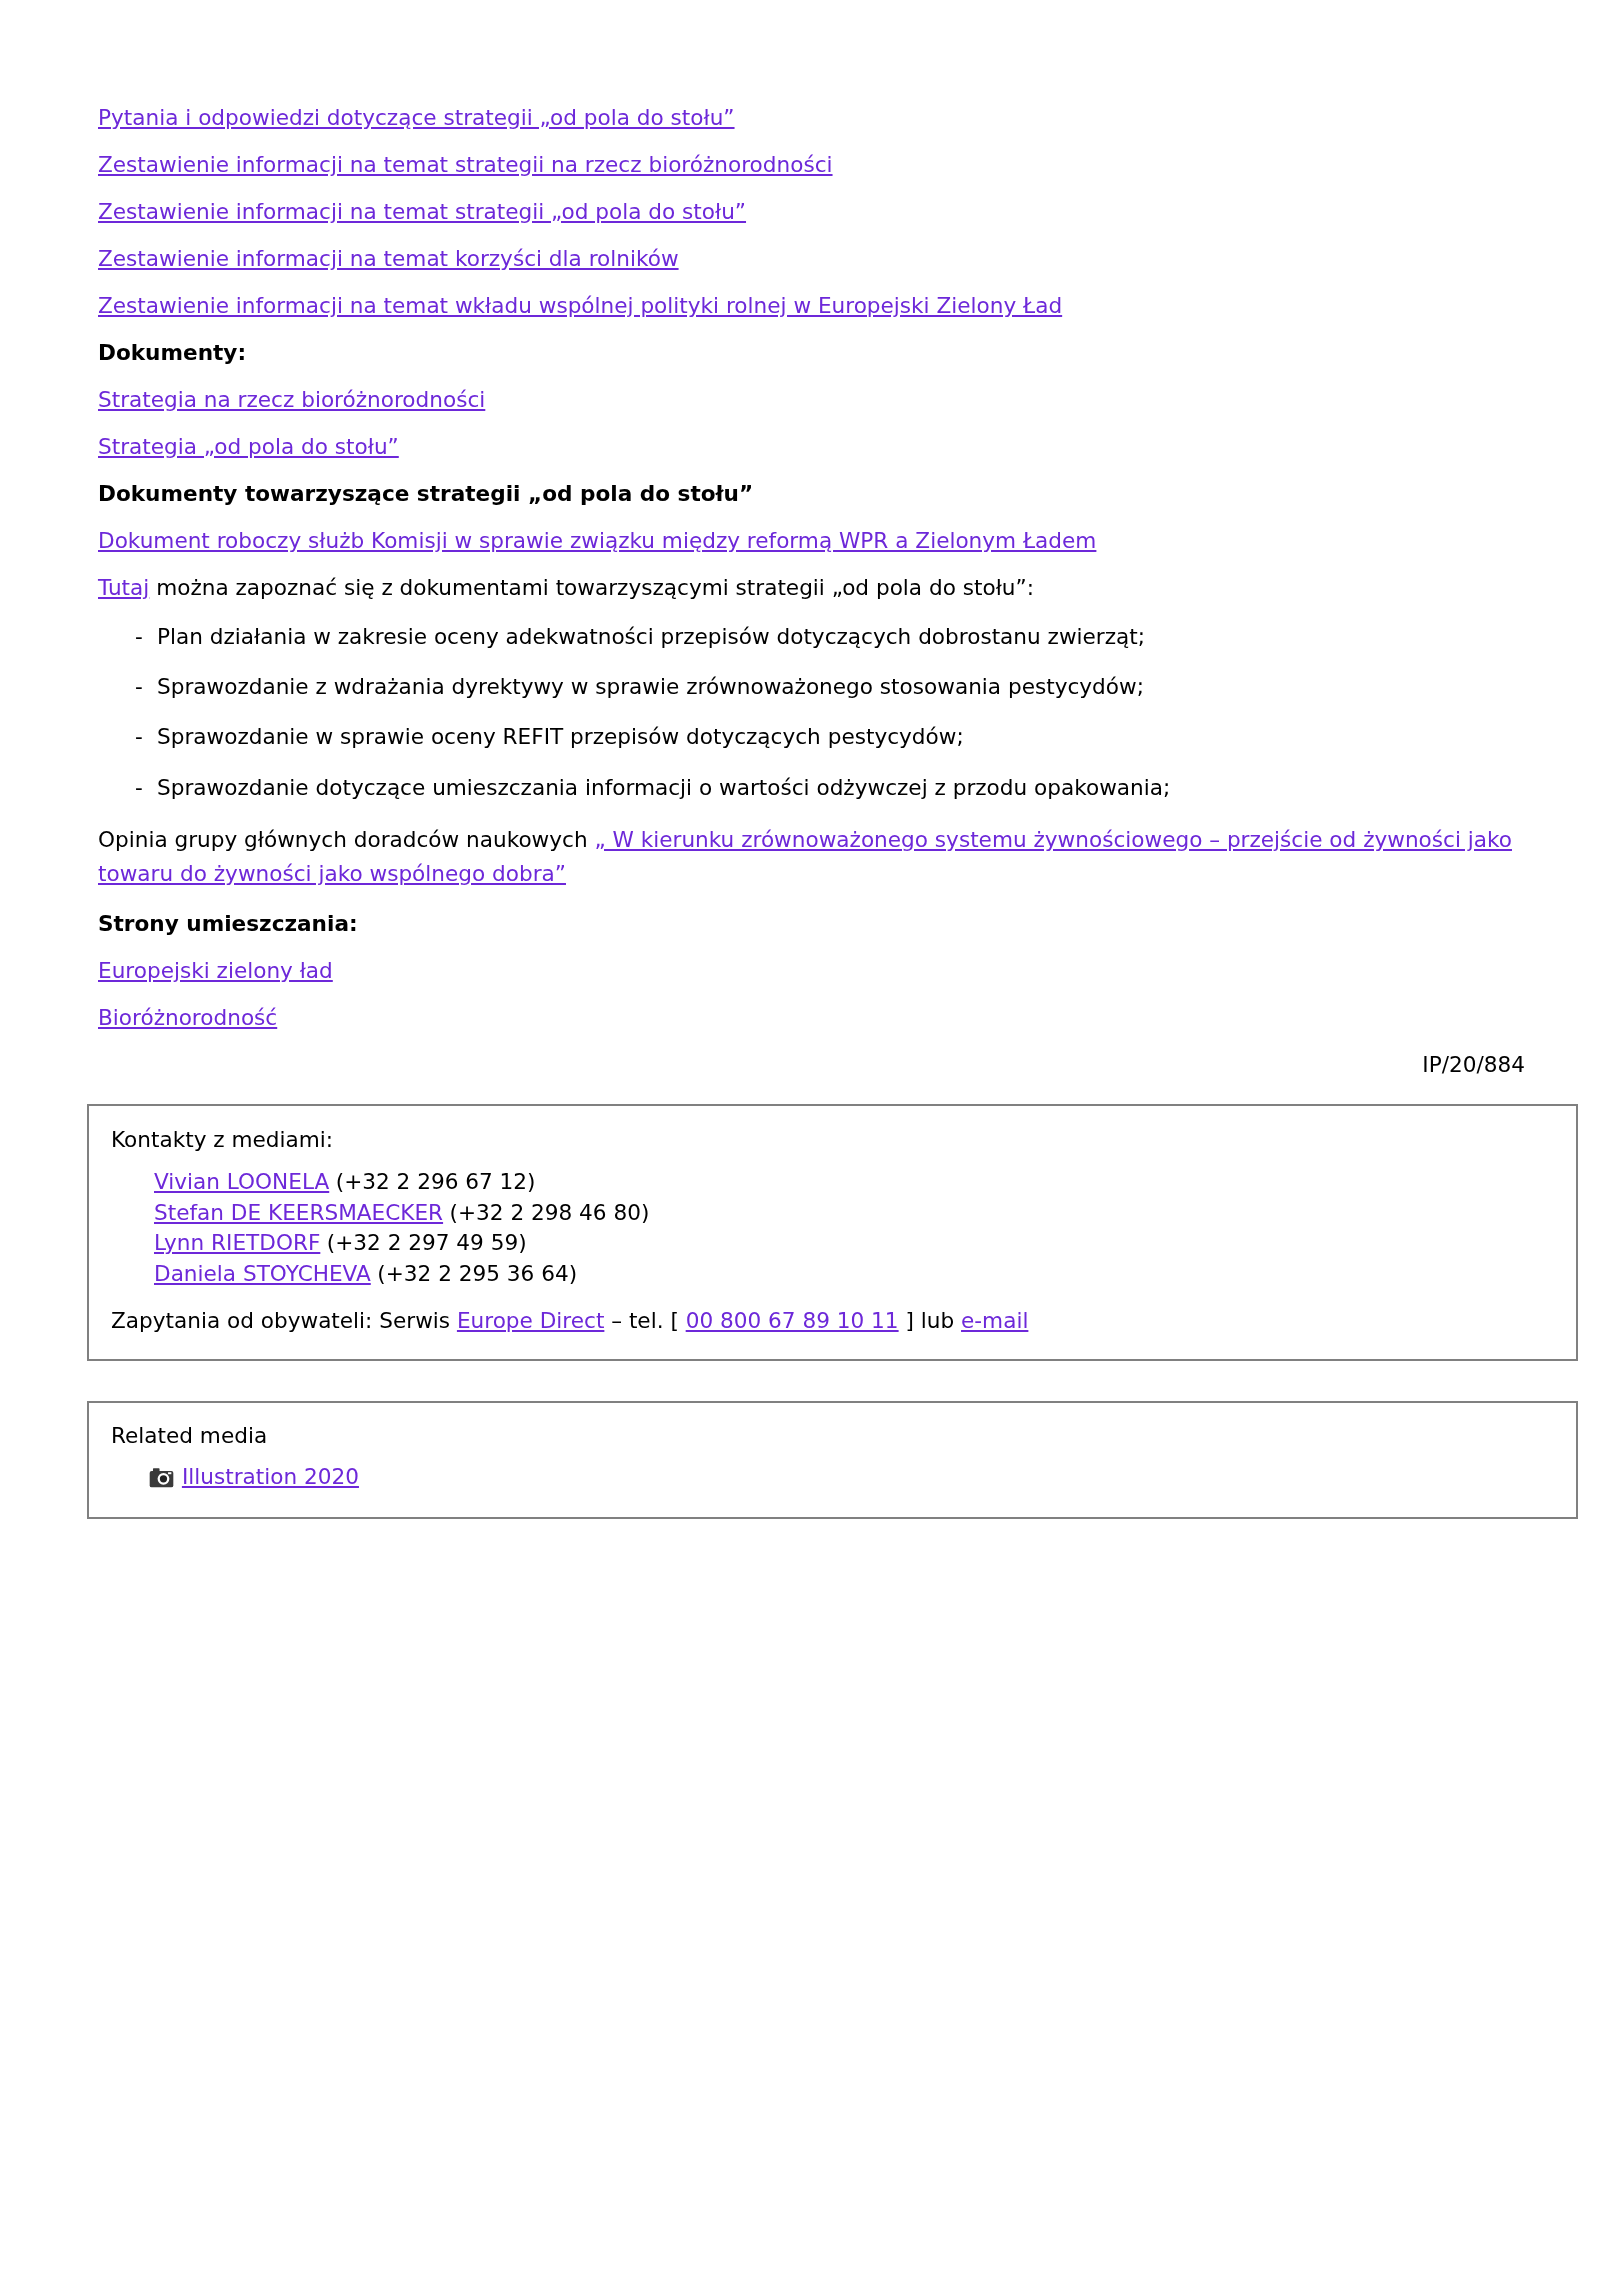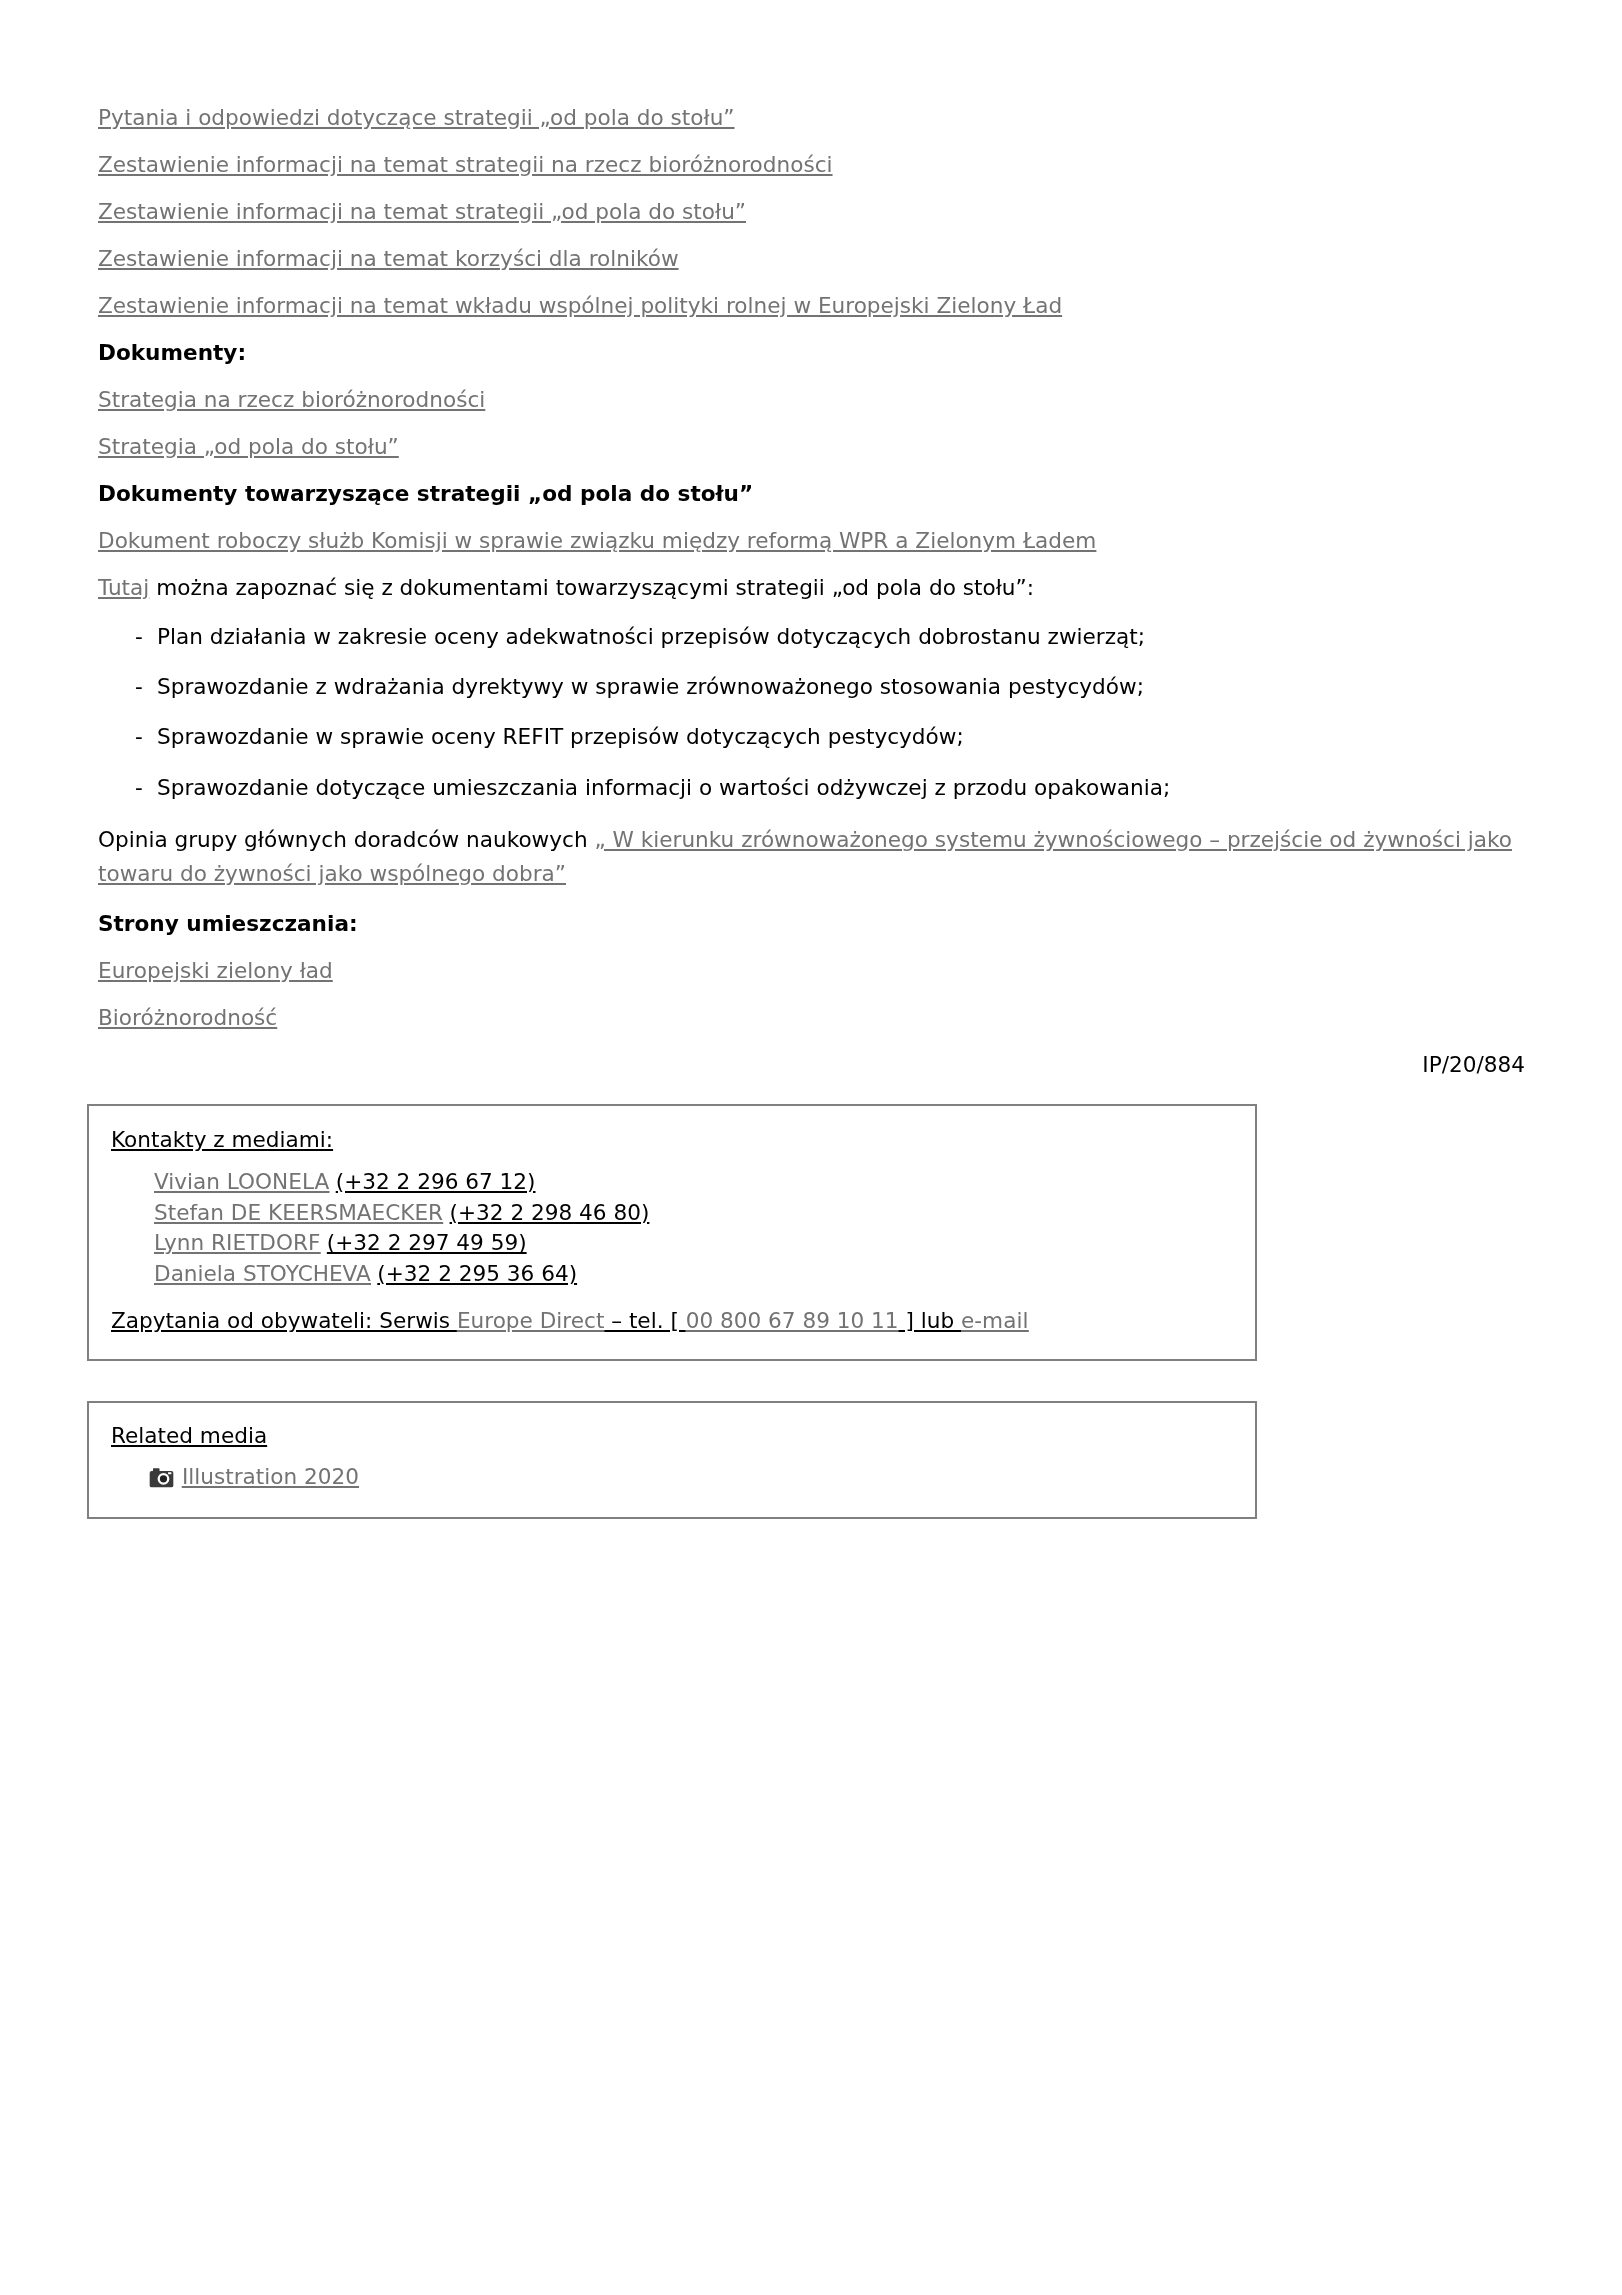--- a/index.html
+++ b/index.html
@@ -8,40 +8,39 @@
     font-family: "DejaVu Sans", "Liberation Sans", sans-serif;
     color: #000000;
     position: relative;
     overflow: hidden;
   }
   .content {
     padding: 105px 97px 0 98px;
     font-size: 21.6px;
   }
   p { margin: 0 0 20px 0; line-height: 1.25; }
-  .lnk { color: #737373; text-decoration: underline; cursor: pointer; }
+  .lnk { color: #6d28d9; text-decoration: underline; cursor: pointer; }
   .bold { font-weight: bold; }
   .bullets { margin: 0 0 0 37px; }
   .bullet {
     position: relative;
     padding-left: 22px;
     margin: 0 0 19.6px 0;
     line-height: 1.42;
   }
   .bullet::before { content: "-"; position: absolute; left: 0; top: 0; }
   .opinion { line-height: 1.58; margin-bottom: 20px; }
   .ref-row { text-align: right; margin: 0 0 25px 0; }
   .box {
     border: 2.6px solid #808080;
     box-sizing: border-box;
-    width: 1170px;
+    width: 1491px;
     margin-left: -11px;
     padding: 19.6px 22px 23.6px 22px;
     font-size: 21.6px;
-    text-decoration: underline;
   }
   .box-heading { margin: 0 0 13px 0; line-height: 1.3; }
   .contact-list { padding-left: 43px; }
   .contact-line { margin: 0; line-height: 1.43; }
   .contact-phone { margin-left: 6.5px; }
   .citizens { margin: 17px 0 0 0; line-height: 1.3; }
   .related-box { margin-top: 40px; }
   .media-link-row { margin: 11.8px 0 0 38px; line-height: 1.43; display: flex; align-items: center; }
   .cam { width: 25px; height: 21px; margin-right: 7.9px; flex: 0 0 auto; }
 </style>

